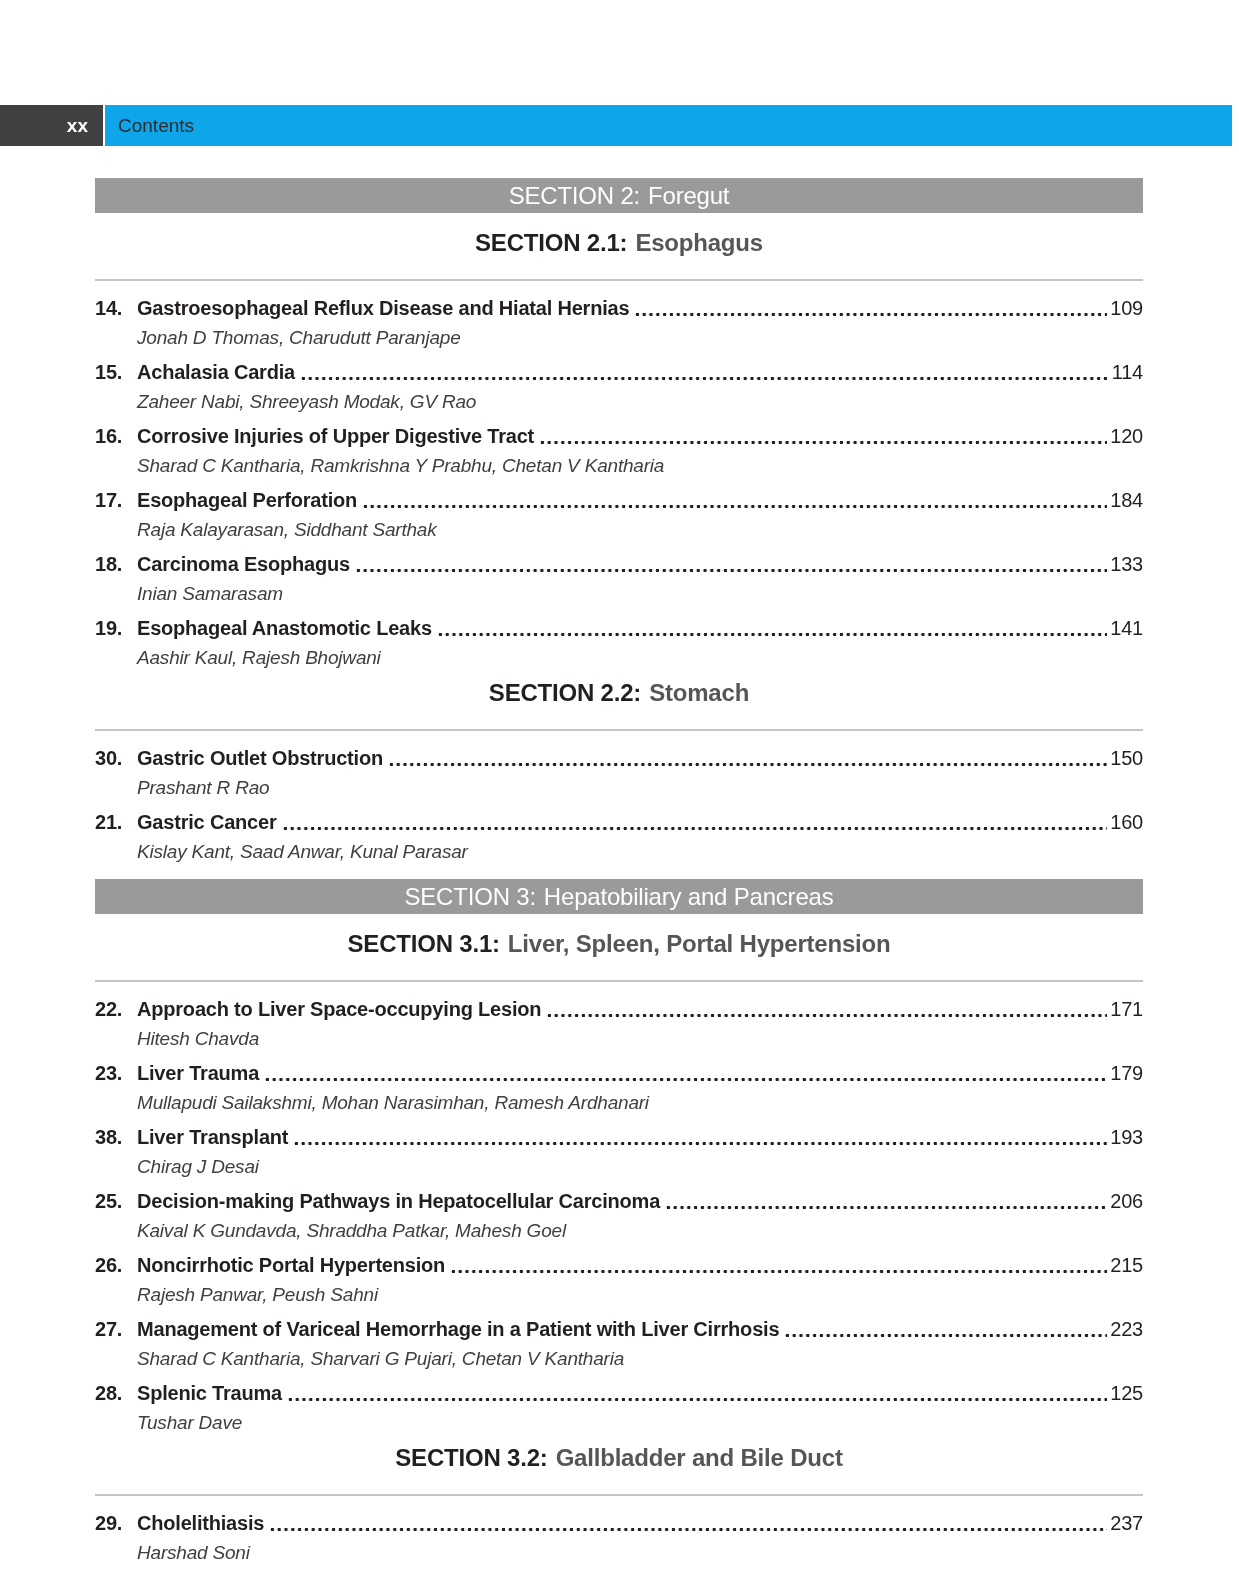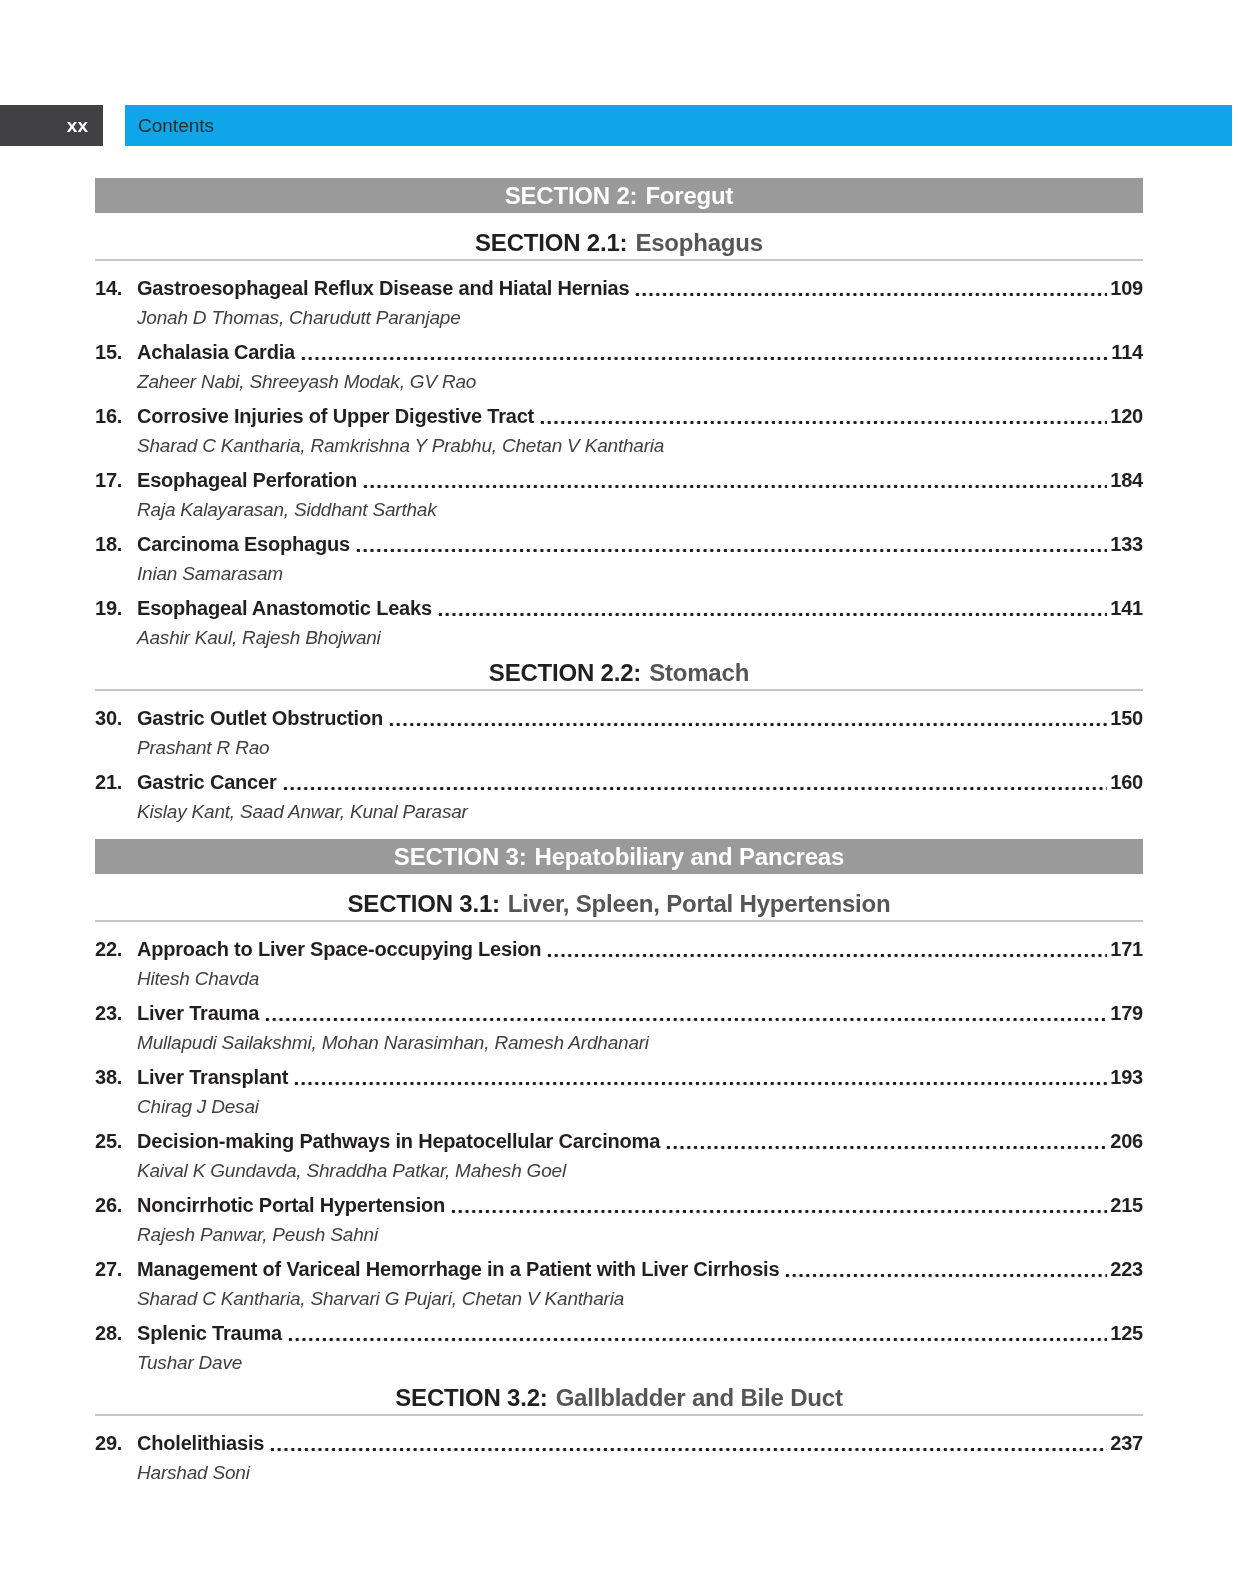--- a/index.html
+++ b/index.html
@@ -7,21 +7,21 @@
   body {
     width: 1239px;
     height: 1576px;
     overflow: hidden;
     font-family: "Liberation Sans", "DejaVu Sans", sans-serif;
     color: #231f20;
   }
   .page { width: 1239px; height: 1576px; position: relative; background: #ffffff; }
 
   
-  .header { display: flex; margin-top: 105px; margin-right: 7px; height: 41px; gap: 20px; }
+  .header { display: flex; margin-top: 105px; margin-right: 7px; height: 41px; }
   .header-num {
     width: 103px; flex: 0 0 103px;
     background: #414042; color: #ffffff;
     font-weight: 700; font-size: 19px;
     display: flex; align-items: center; justify-content: flex-end;
     padding-right: 15px;
   }
   .header-title {
     flex: 1; background: #0ea5e9; margin-left: 2px;
     display: flex; align-items: center;
@@ -30,53 +30,53 @@
 
   
   .content { margin: 32px 96px 0 95px; }
 
   
   .banner {
     margin-top: 14px;
     background: #9a9a9a; color: #ffffff;
     height: 35px; line-height: 35px;
     text-align: center;
-    font-weight: 700; font-size: 24px;
+    font-weight: 400; font-size: 24px;
     letter-spacing: -0.2px;
   }
   .banner-name { margin-left: 8px; }
 
   
   .subheading {
     margin-top: 8px;
     text-align: center;
     font-weight: 700; font-size: 24px;
     letter-spacing: -0.2px;
-    padding-bottom: 2px;
+    padding-bottom: 22px;
     border-bottom: 2px solid #c6c6c6;
     color: #231f20;
   }
   .banner + .subheading { margin-top: 16px; }
   .sub-name { margin-left: 8px; color: #565659; }
 
   
   .chapters { margin-top: 14px; }
   .chapter { margin-bottom: 8px; }
   .ch-row { display: flex; line-height: 27px; font-weight: 700; font-size: 20px; letter-spacing: -0.2px; }
   .ch-num { flex: 0 0 42px; width: 42px; }
   .ch-title { white-space: nowrap; }
   .leader {
     flex: 1 1 auto; min-width: 18px;
     align-self: flex-end;
     height: 5px; margin: 0 3px 5px 6px;
     background-image: radial-gradient(circle at 2.4px 2.5px, #231f20 1.7px, transparent 2px);
     background-size: 6.8px 5px;
     background-repeat: repeat-x;
   }
-  .ch-page { font-weight: 700; }
+  .ch-page { font-weight: 400; }
   .ch-authors {
     margin-left: 42px; margin-top: 3px;
     font-style: italic; font-weight: 400;
     font-size: 19px; line-height: 26px;
     color: #404040; letter-spacing: -0.2px;
   }
 </style>
 </head>
 <body>
 

